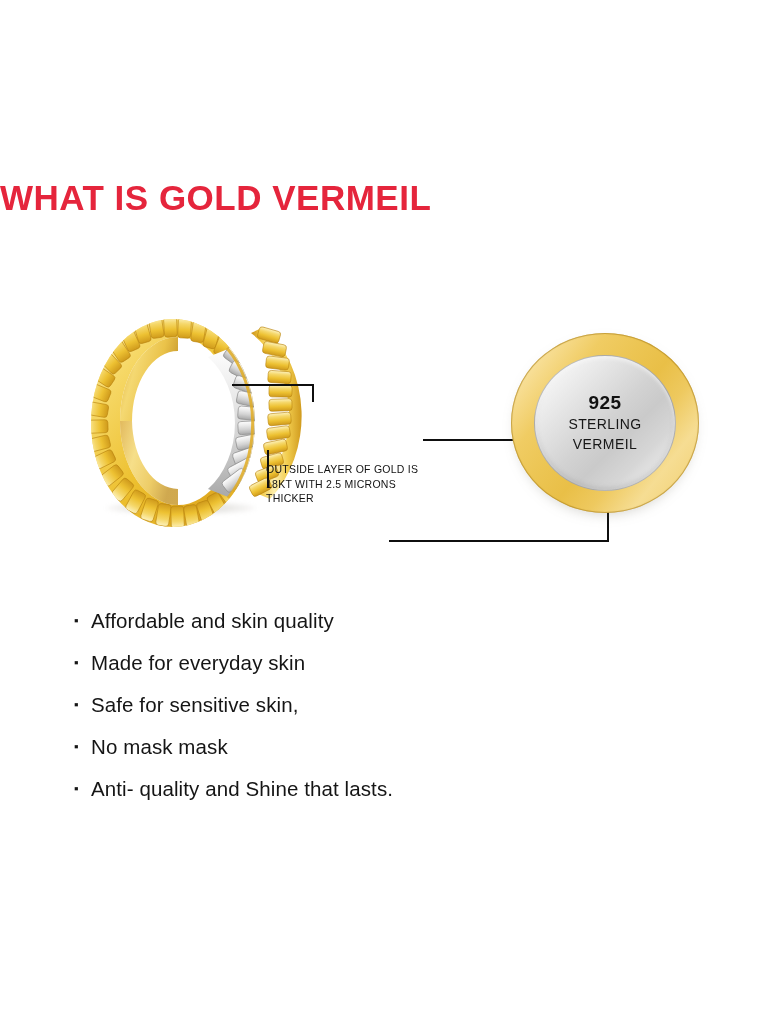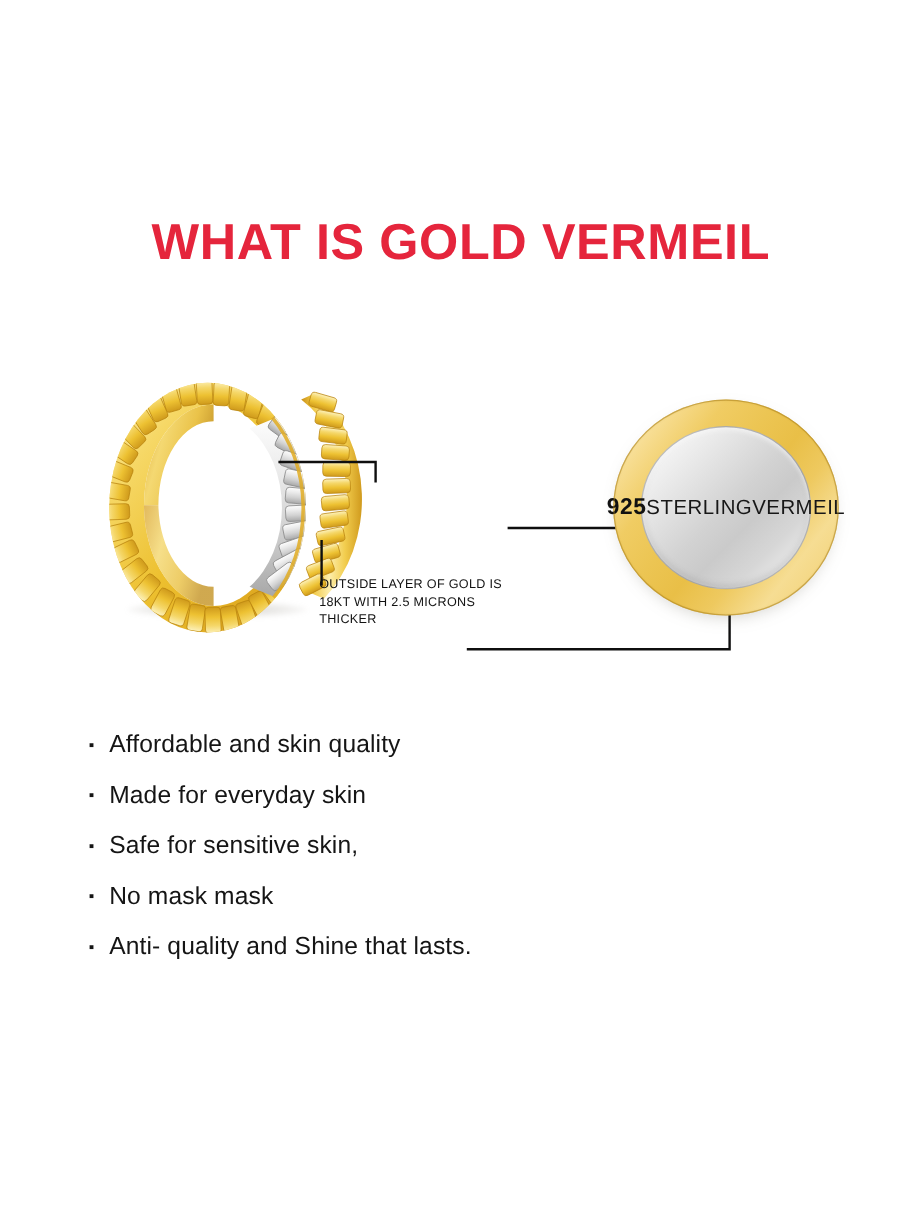--- a/index.html
+++ b/index.html
@@ -21,23 +21,23 @@
     inset: 0;
     background: #ffffff;
   }
 
   
   .title {
     position: absolute;
     left: 0;
     right: 0;
     top: 178px;
-    text-align: center;
-    font-family: "Liberation Sans", sans-serif;
-    font-size: 42px;
+    text-align: left;
+    font-family: "Liberation Sans", sans-serif;
+    font-size: 35px;
     font-weight: bold;
     letter-spacing: 0.5px;
     color: #e5253c;
     white-space: nowrap;
   }
 
   
   .ring-figure {
     position: absolute;
     left: 78px;
@@ -75,21 +75,21 @@
     position: absolute;
     font-family: "Liberation Sans", sans-serif;
     font-size: 10.5px;
     line-height: 14.5px;
     letter-spacing: 0.25px;
     color: #121212;
     text-transform: uppercase;
     white-space: pre-line;
   }
   .anno-silver { left: 313px; top: 413px; }
-  .anno-gold   { left: 266px; top: 480px; }
+  .anno-gold   { left: 266px; top: 462px; }
 
   
   .badge {
     position: absolute;
     left: 511px;
     top: 333px;
     width: 188px;
     height: 180px;
   }
   .badge-shadow {
@@ -145,35 +145,35 @@
         #e2e2e2 33%,
         #d2d2d2 50%,
         #cacaca 62%,
         #d6d6d6 76%,
         #ececec 90%,
         #e0e0e0 100%);
     border: 1px solid rgba(120,120,120,0.45);
     box-sizing: border-box;
     box-shadow: inset 0 2px 4px rgba(255,255,255,0.7), inset 0 -2px 5px rgba(120,120,120,0.28);
     display: flex;
-    flex-direction: row;
+    flex-direction: column;
     align-items: center;
     justify-content: center;
   }
   .badge-925 {
     font-family: "Liberation Sans", sans-serif;
     font-size: 19px;
     font-weight: bold;
     color: #111111;
     letter-spacing: 0.4px;
     line-height: 22px;
   }
   .badge-line {
     font-family: "Liberation Sans", sans-serif;
-    font-size: 17px;
+    font-size: 14px;
     font-weight: normal;
     color: #171717;
     letter-spacing: 0.4px;
     line-height: 20px;
   }
 
   
   .bullets {
     position: absolute;
     left: 74px;

